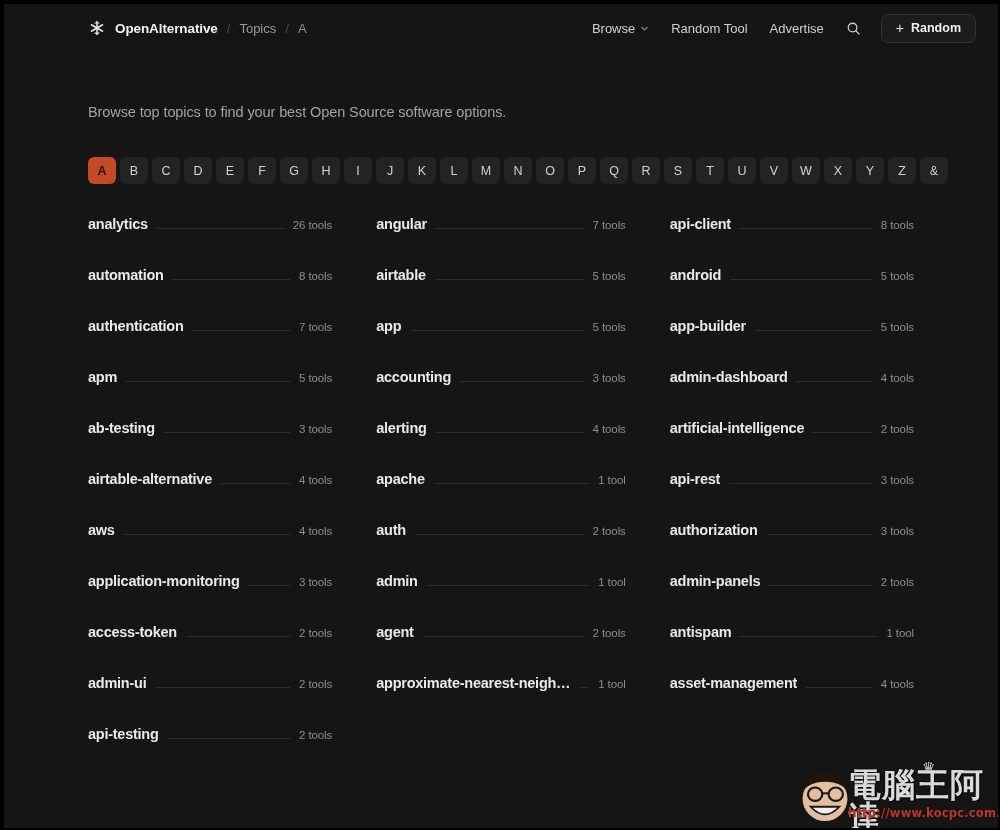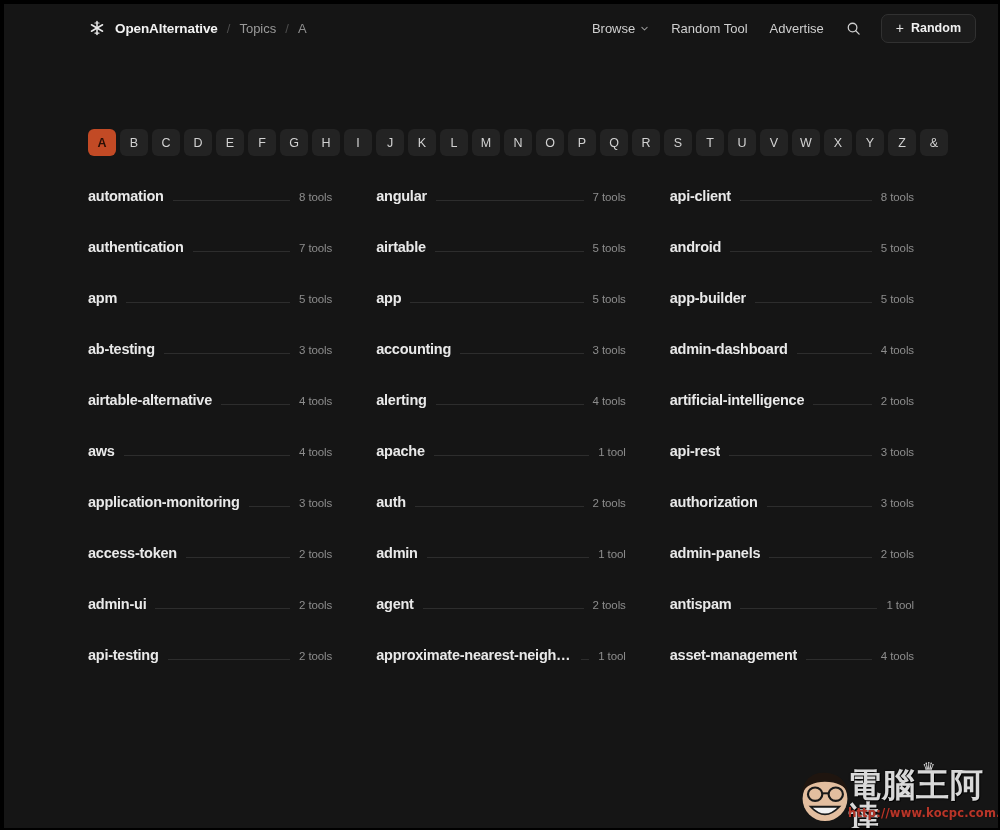--- a/index.html
+++ b/index.html
@@ -333,20 +333,21 @@
 
       <div class="submit-btn">
         <span class="submit-plus">+</span>
         <span class="submit-label">Random</span>
       </div>
 
     </div>
   </div>
 
   <div class="hero">
+    <p>Browse top topics to find your best Open Source software options.</p>
   </div>
 
   <div class="alpha" id="alpha-row">
       <div class="alpha-btn active">A</div>
       <div class="alpha-btn">B</div>
       <div class="alpha-btn">C</div>
       <div class="alpha-btn">D</div>
       <div class="alpha-btn">E</div>
       <div class="alpha-btn">F</div>
       <div class="alpha-btn">G</div>
@@ -368,20 +369,25 @@
       <div class="alpha-btn">W</div>
       <div class="alpha-btn">X</div>
       <div class="alpha-btn">Y</div>
       <div class="alpha-btn">Z</div>
       <div class="alpha-btn">&amp;</div>
     </div>
 
   <div class="grid" id="topics-grid">
       <div>
         <div class="topic-row">
+          <span class="topic-name">analytics</span>
+          <span class="topic-rule"></span>
+          <span class="topic-count">26 tools</span>
+        </div>
+        <div class="topic-row">
           <span class="topic-name">automation</span>
           <span class="topic-rule"></span>
           <span class="topic-count">8 tools</span>
         </div>
         <div class="topic-row">
           <span class="topic-name">authentication</span>
           <span class="topic-rule"></span>
           <span class="topic-count">7 tools</span>
         </div>
         <div class="topic-row">

